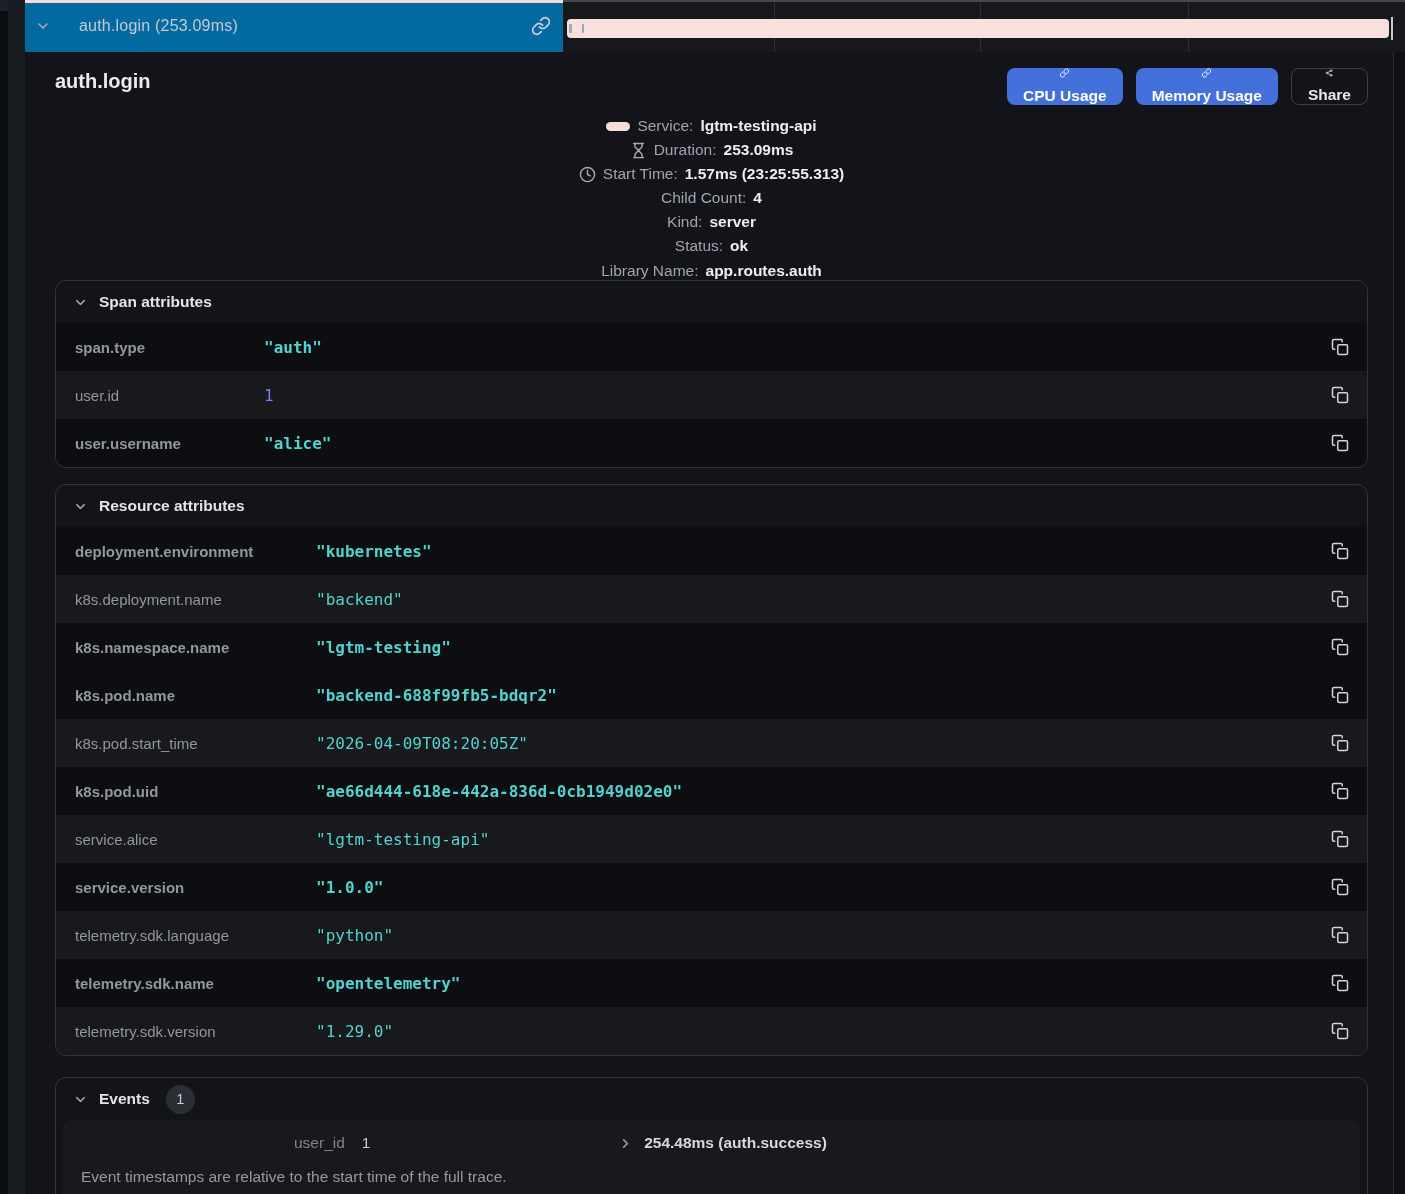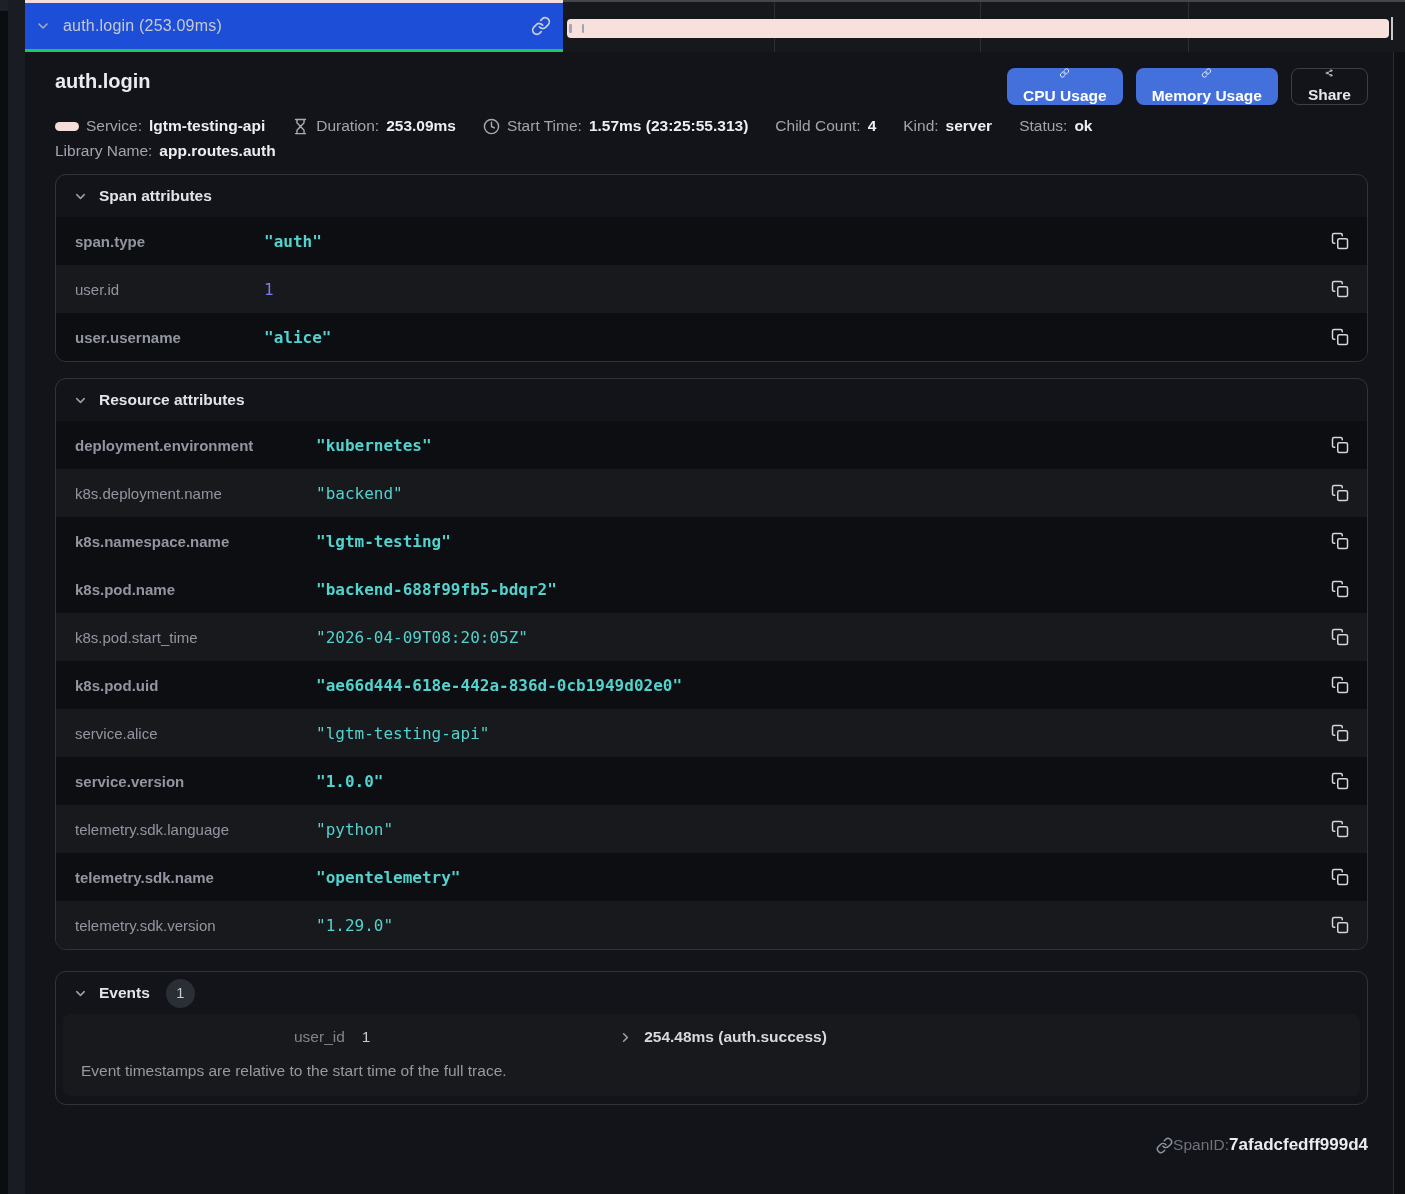--- a/index.html
+++ b/index.html
@@ -7,22 +7,22 @@
               font-family:"Liberation Sans", sans-serif; }
   .page { position:relative; width:1405px; height:1194px; }
 
   
   .left-gutter { position:absolute; left:0; top:0; width:8px; height:100%; background:#0B0D10; }
   .left-gutter .corner { position:absolute; left:0; top:0; width:8px; height:11px; background:#1D2127; }
   .indent-strip { position:absolute; left:8px; top:0; width:17px; height:100%; background:#191C22; }
 
   
   .top-bar { position:absolute; left:25px; top:0; right:0; height:52px; display:flex; }
-  .tree-row { width:538px; height:52px; background:#1d4ed8; border-top:3px solid #F3DCD9;
-              border-bottom:3px solid #22c55e; display:flex; align-items:center; gap:12px;
+  .tree-row { width:538px; height:52px; background:#0369a1; border-top:3px solid #F3DCD9;
+              border-bottom:3px solid #0369a1; display:flex; align-items:center; gap:28px;
               padding:0 12px 0 10px; cursor:pointer; }
   .tree-row .lbl { font-size:16px; color:#C6CAD1; letter-spacing:.2px; flex:1; }
   .timeline { position:relative; flex:1; height:52px; background:#16181C; border-top:2px solid #43464D; }
   .gridline { position:absolute; top:0; bottom:0; width:1px; background:#2C2F36; }
   .span-bar { position:absolute; left:4px; top:17px; width:822px; height:19px; background:#F8E0DC;
               border-radius:4px; display:flex; align-items:center; cursor:pointer; }
   .span-bar .tick1 { position:absolute; left:2px; top:5px; width:3px; height:9px; background:#9FAAB4; border-radius:1px;}
   .span-bar .tick2 { position:absolute; left:15px; top:5px; width:2px; height:9px; background:#93A9B2; border-radius:1px;}
   .end-marker { position:absolute; left:828px; top:15px; width:2px; height:23px; background:#C6C9CE; }
 
@@ -35,30 +35,30 @@
   .panel-header { display:flex; justify-content:space-between; align-items:flex-start; padding-top:18px; }
   .page-title { font-size:20px; font-weight:700; color:#E9EBEF; padding-left:-4px; }
   .actions { display:flex; gap:13px; margin-top:-2px; }
   .btn { display:flex; align-items:center; gap:9px; height:37px; padding:0 16px; border-radius:8px;
          border:none; font-family:"Liberation Sans",sans-serif; font-size:15.5px; font-weight:600;
          cursor:pointer;flex-direction:column; }
   .btn.primary { background:#4470DB; color:#FFFFFF; }
   .btn.ghost { background:transparent; color:#E6E8EB; border:1.5px solid #3B3F47; }
 
   .meta { display:flex; align-items:center; flex-wrap:wrap; column-gap:27px; row-gap:6px;
-          margin-top:12px; font-size:15.5px; }
+          margin-top:12px; font-size:15.5px;flex-direction:column; }
   .meta + .meta { margin-top:7px; }
   .meta .grp { display:flex; align-items:center; gap:7px; }
   .meta .k { color:#A0A4AC; }
   .meta .v { color:#EDEEF0; font-weight:700; }
   .pill { width:24px; height:9px; border-radius:5px; background:#F5DDD9; }
   .meta svg { color:#A6AAB2; }
 
   
-  .card { border:1.5px solid #2F333A; border-radius:11px; overflow:hidden; margin-top:14px; }
+  .card { border:1.5px solid #2F333A; border-radius:11px; overflow:hidden; }
   .card.resource { margin-top:16px; }
   .card.events { margin-top:21px; }
   .card-header { display:flex; align-items:center; gap:11px; height:42px; padding:0 17px; cursor:pointer; }
   .card-header .title { font-size:15.5px; font-weight:700; color:#E2E4E8; }
   .card-header svg { color:#9CA0A8; }
   .badge { min-width:29px; height:29px; border-radius:50%; background:#2A2E35; color:#C9CCD2;
            font-size:14.5px; display:flex; align-items:center; justify-content:center; margin-left:5px; }
 
   .attr-row { display:flex; align-items:center; height:48px; padding:0 14px 0 19px; }
   .attr-row.dark { background:#0C0E11;font-weight:bold; }

